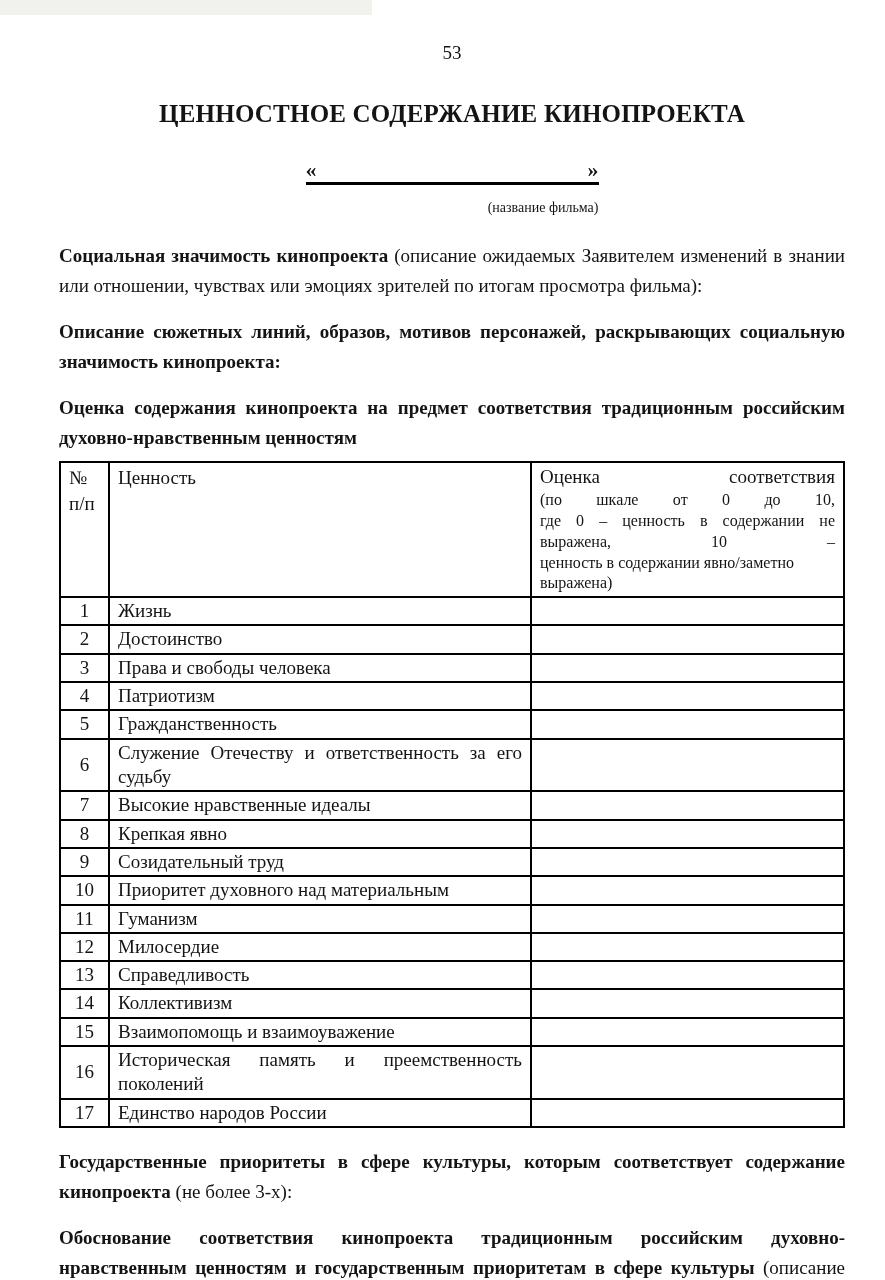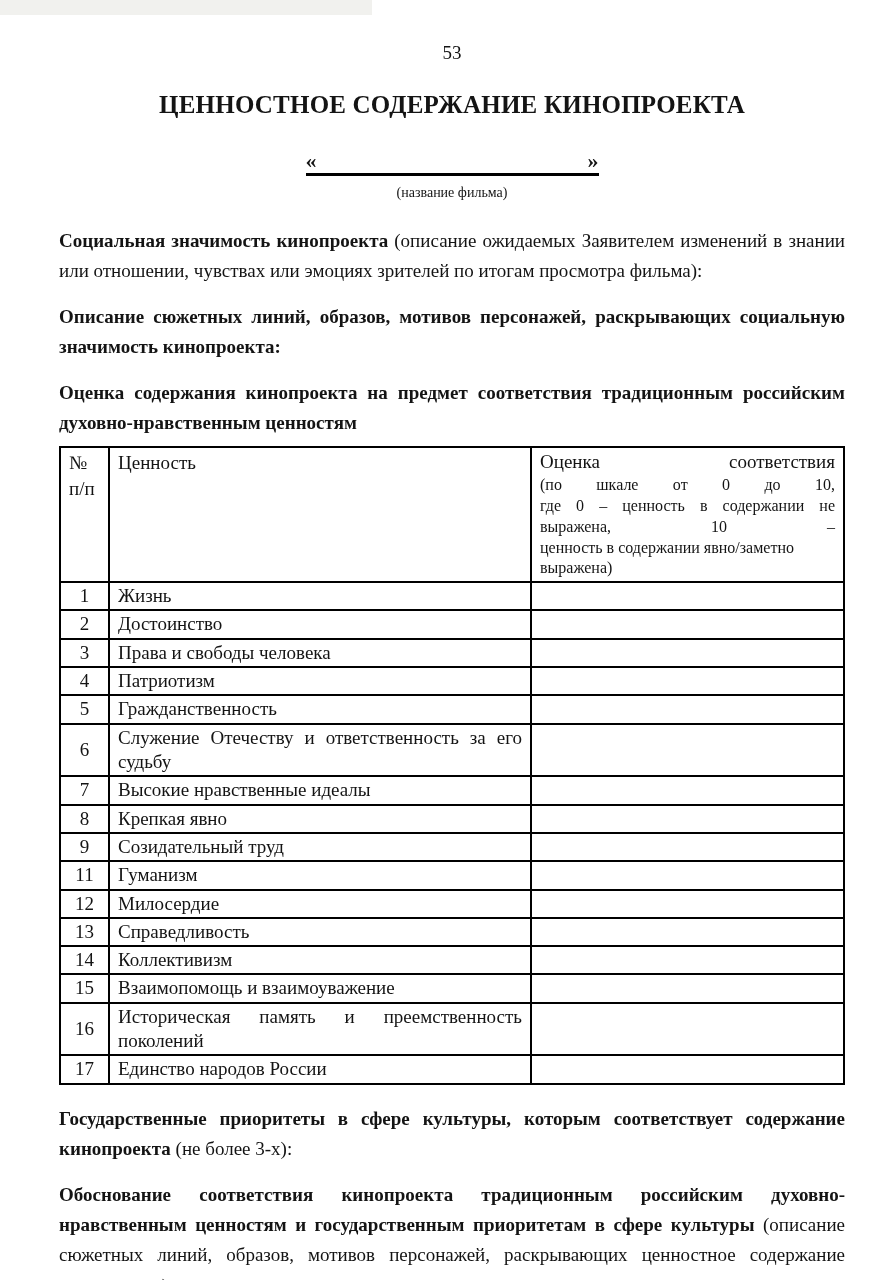--- a/index.html
+++ b/index.html
@@ -16,21 +16,21 @@
   }
   .scan-top {
     position: absolute;
     top: 0; left: 0;
     width: 372px; height: 15px;
     background: #f1f1ee;
   }
   .page-number {
     text-align: center;
     font-size: 19px;
-    margin-bottom: 27px;
+    margin-bottom: 36px;
   }
   .doc-title {
     text-align: center;
     font-size: 25px;
     font-weight: bold;
     letter-spacing: 0.2px;
     margin-bottom: 30px;
   }
   .film-title-block {
     width: 293px;
@@ -42,21 +42,22 @@
     justify-content: space-between;
     align-items: flex-end;
     border-bottom: 3px solid #000;
     font-weight: bold;
     font-size: 22px;
     line-height: 1.05;
     padding-bottom: 1px;
   }
   .film-title-caption {
     font-size: 14px;
-    padding-top: 9px;
+    padding-top: 15px;
+    text-align: right;
   }
   .para {
     font-size: 19px;
     line-height: 1.6;
     text-align: justify;
     margin-bottom: 15px;
   }
   .para.last { margin-bottom: 0; }
   .bold { font-weight: bold; }
   .table-caption { margin-bottom: 8px; }
@@ -192,20 +193,25 @@
           <td class="cell-value">Крепкая явно</td>
           <td class="cell-score"></td>
         </tr>
 
         <tr>
           <td class="cell-num">9</td>
           <td class="cell-value">Созидательный труд</td>
           <td class="cell-score"></td>
         </tr>
 
+        <tr>
+          <td class="cell-num">10</td>
+          <td class="cell-value">Приоритет духовного над материальным</td>
+          <td class="cell-score"></td>
+        </tr>
 
         <tr>
           <td class="cell-num">11</td>
           <td class="cell-value">Гуманизм</td>
           <td class="cell-score"></td>
         </tr>
 
         <tr>
           <td class="cell-num">12</td>
           <td class="cell-value">Милосердие</td>

